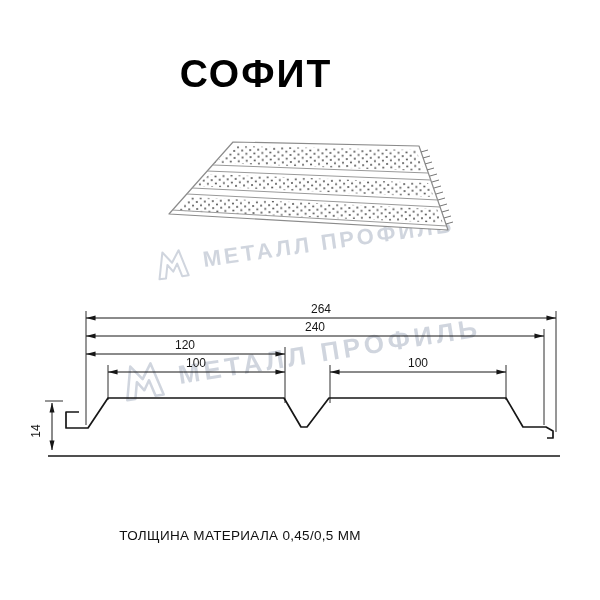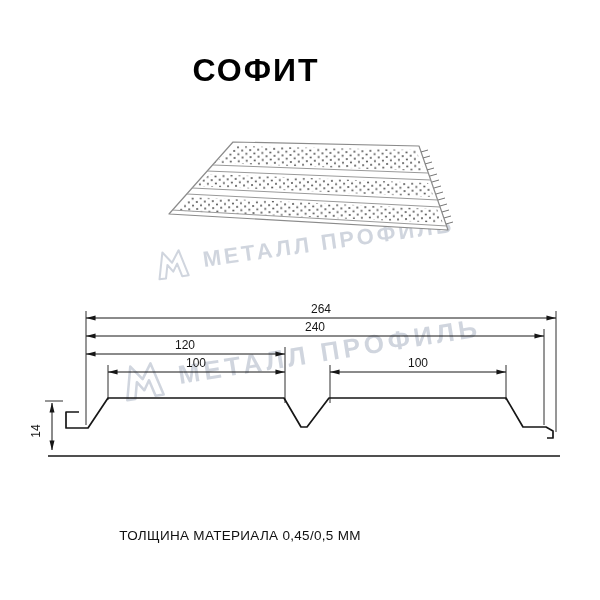--- a/index.html
+++ b/index.html
@@ -5,21 +5,21 @@
   html,body{margin:0;padding:0;}
   body{
     width:600px;height:600px;background:#ffffff;
     font-family:"Liberation Sans", sans-serif;
     -webkit-font-smoothing:antialiased;
   }
   .page{position:relative;width:600px;height:600px;overflow:hidden;background:#ffffff;}
 
   .title{
     position:absolute;top:52px;left:0;width:512px;text-align:center;
-    font-size:32px;font-weight:bold;letter-spacing:2px;color:#000;
+    font-size:39px;font-weight:bold;letter-spacing:2px;color:#000;
   }
   .subtitle{
     position:absolute;top:89px;left:0;width:600px;text-align:center;
     font-size:15px;font-weight:bold;letter-spacing:1px;color:#000;
   }
   .footer{
     position:absolute;top:528px;left:0;width:480px;text-align:center;
     font-size:13.5px;color:#111;letter-spacing:0.3px;
   }
 

